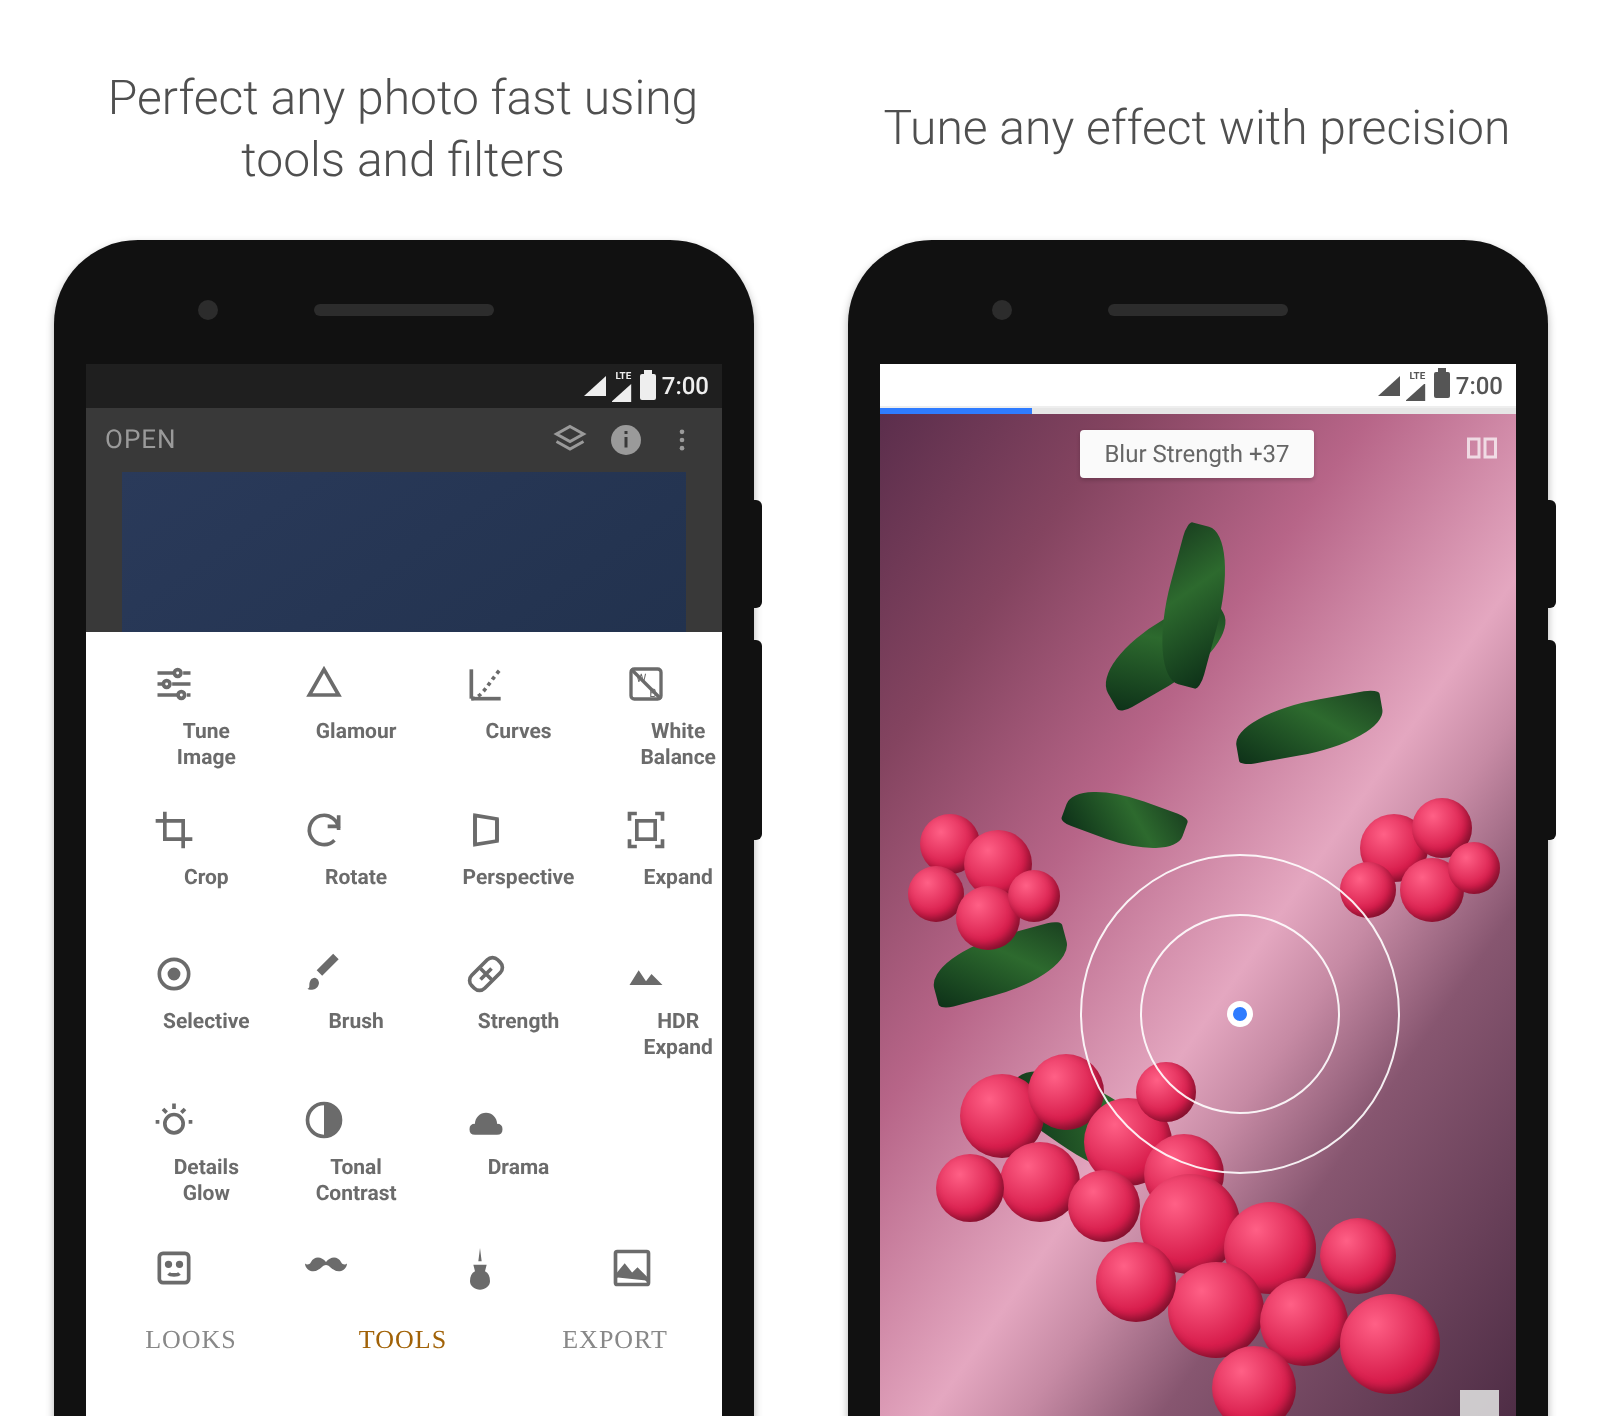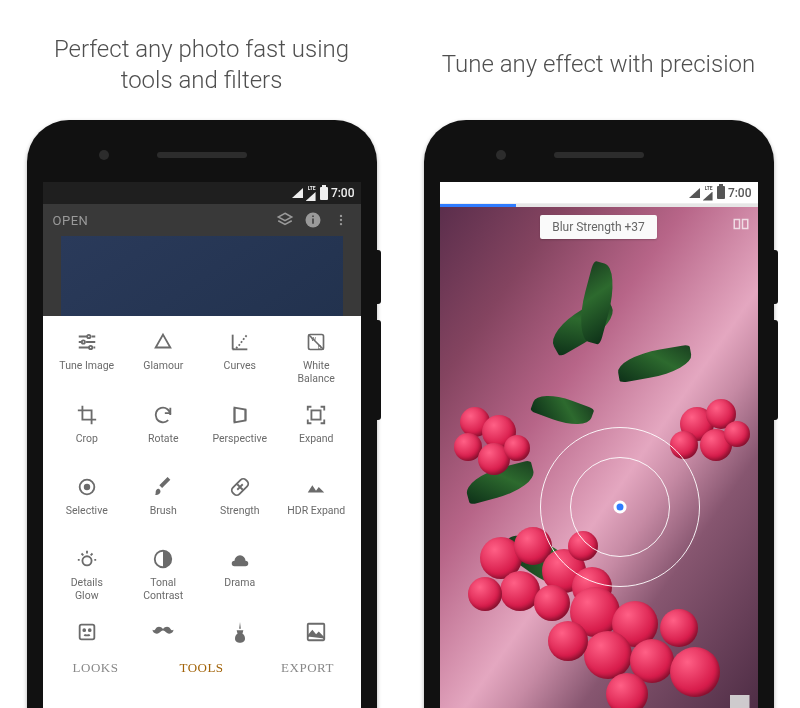--- a/index.html
+++ b/index.html
@@ -149,21 +149,22 @@
   width:24px; height:24px;
   color:#6b6b6b;
   display:flex; align-items:center; justify-content:center;
 }
 .tool .tlabel {
   font-size: 10.5px;
   color:#6b6b6b;
   text-align:center;
   line-height:1.2;
   min-height: 24px;
-  font-weight:400;
+  font-weight:700;
+  margin-left:33px;
 }
 
 .bottom-tabs {
   display:flex;
   height: 40px;
   align-items:center;
   font-family:Liberation Serif, serif;
 }
 .bottom-tabs > div {
   flex:1;

